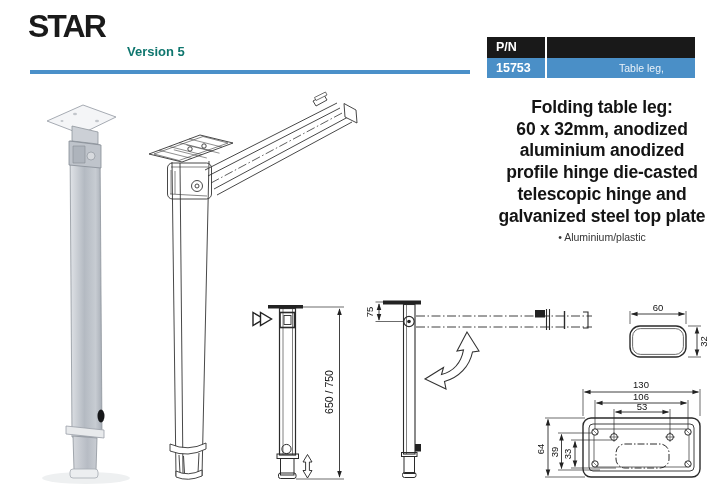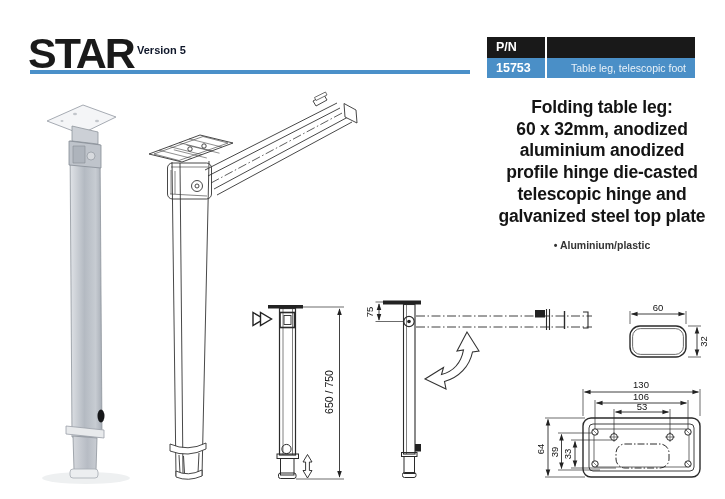--- a/index.html
+++ b/index.html
@@ -1,32 +1,32 @@
 <!DOCTYPE html>
 <html><head>
 <meta charset="utf-8">
 <style>
   html,body{margin:0;padding:0;background:#fff;}
   .page{position:relative;width:725px;height:499px;background:#ffffff;overflow:hidden;
         font-family:"Liberation Sans",sans-serif;}
-  .title{position:absolute;left:28px;top:8px;font-size:43px;font-weight:bold;
-         letter-spacing:-2px;color:#1a1a1a;margin-top:21px;}
-  .version{position:absolute;left:137px;top:44px;font-size:11px;font-weight:bold;color:#0f172a;}
+  .title{position:absolute;left:28px;top:8px;font-size:32px;font-weight:bold;
+         letter-spacing:-2px;color:#1a1a1a;}
+  .version{position:absolute;left:127px;top:44px;font-size:13px;font-weight:bold;color:#0f766e;}
   .rule{position:absolute;left:30px;top:70px;width:440px;height:4px;background:#4a90c9;}
   .pn-table{position:absolute;left:487px;top:37px;width:208px;}
   .pn-head,.pn-row{display:flex;}
   .pn-head{background:#191919;height:21px;}
-  .pn-row{background:#4a8fc7;height:20px;}
+  .pn-row{background:#4a8fc7;height:20px;gap:48px;}
   .pn-col1{width:60px;border-right:2px solid #ffffff;padding-left:9px;box-sizing:border-box;
            color:#fff;font-weight:bold;font-size:12.5px;line-height:21px;}
   .pn-row .pn-col1{line-height:20px;}
   .pn-col2{flex:1;padding-left:24px;color:rgba(255,255,255,0.88);font-size:10.5px;line-height:20px;}
   .prod-desc{position:absolute;left:487px;top:97px;width:230px;font-size:17.5px;
              font-weight:bold;color:#141414;line-height:21.7px;letter-spacing:-0.2px;text-align:center;}
-  .bullet{margin-top:8px;font-size:10.5px;font-weight:bold;color:#333;letter-spacing:0;}
+  .bullet{font-size:10.5px;font-weight:normal;color:#333;letter-spacing:0;}
   .drawings{position:absolute;left:0;top:0;}
   .dimtxt{font-family:"Liberation Sans",sans-serif;font-size:9.5px;fill:#111;}
   .dimtxt-lg{font-family:"Liberation Sans",sans-serif;font-size:10.5px;fill:#111;}
 </style>
 </head>
 <body>
 
 <div class="page">
 
   <div class="title">STAR</div>

